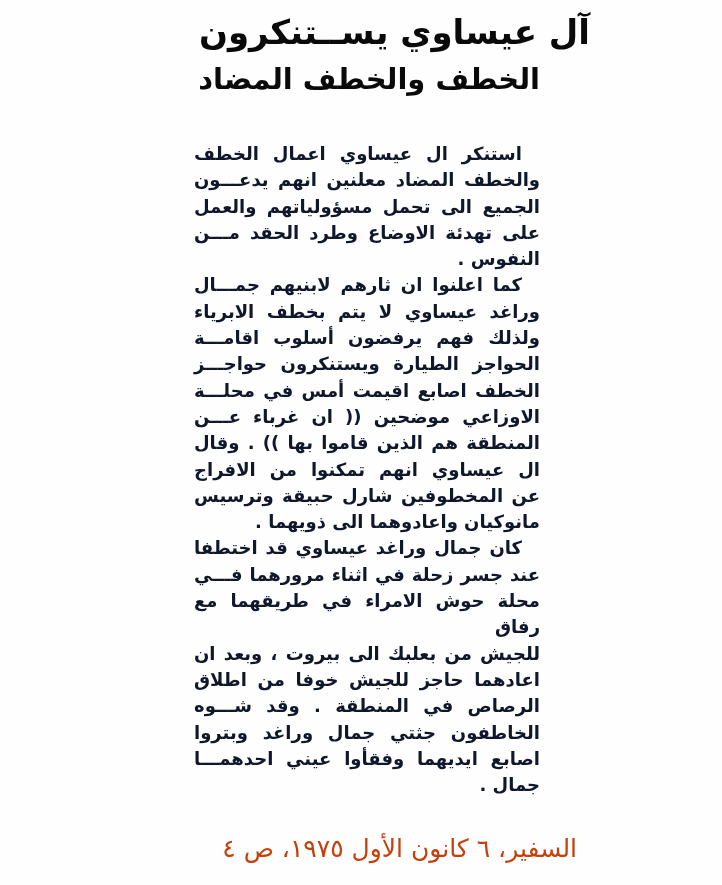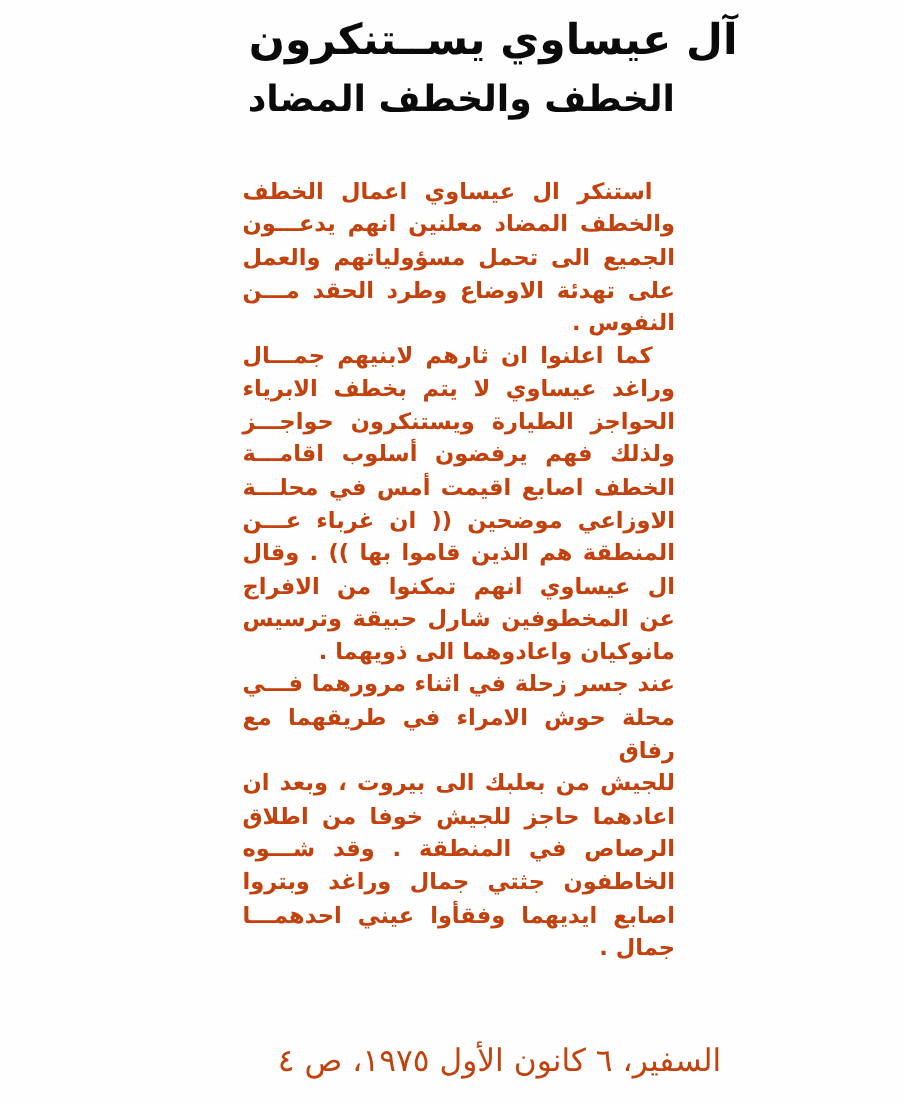--- a/index.html
+++ b/index.html
@@ -24,21 +24,21 @@
 
   
   .body-col {
     position: absolute;
     top: 141px;
     right: 182px;
     width: 346px;
     font-size: 18px;
     font-weight: bold;
     line-height: 26.3px;
-    color: #c2410c;
+    color: #0f172a;
   }
   .para { margin: 0; }
   .line {
     text-align: justify;
     text-align-last: justify;
   }
   .line.first { text-indent: 18px; }
   .line.plast { text-align-last: right; }
 
   
@@ -66,30 +66,31 @@
       <div class="para">
         <div class="line first">استنكر ال عيساوي اعمال الخطف</div>
         <div class="line">والخطف المضاد معلنين انهم يدعـــون</div>
         <div class="line">الجميع الى تحمل مسؤولياتهم والعمل</div>
         <div class="line">على تهدئة الاوضاع وطرد الحقد مـــن</div>
         <div class="line plast">النفوس .</div>
       </div>
       <div class="para">
         <div class="line first">كما اعلنوا ان ثارهم لابنيهم جمـــال</div>
         <div class="line">وراغد عيساوي لا يتم بخطف الابرياء</div>
+        <div class="line">ولذلك فهم يرفضون أسلوب اقامـــة</div>
         <div class="line">الحواجز الطيارة ويستنكرون حواجـــز</div>
-        <div class="line">ولذلك فهم يرفضون أسلوب اقامـــة</div>
         <div class="line">الخطف اصابع اقيمت أمس في محلـــة</div>
         <div class="line">الاوزاعي موضحين (( ان غرباء عـــن</div>
         <div class="line">المنطقة هم الذين قاموا بها )) . وقال</div>
         <div class="line">ال عيساوي انهم تمكنوا من الافراج</div>
         <div class="line">عن المخطوفين شارل حبيقة وترسيس</div>
         <div class="line plast">مانوكيان واعادوهما الى ذويهما .</div>
       </div>
       <div class="para">
+        <div class="line first">كان جمال وراغد عيساوي قد اختطفا</div>
         <div class="line">عند جسر زحلة في اثناء مرورهما فـــي</div>
         <div class="line">محلة حوش الامراء في طريقهما مع رفاق</div>
         <div class="line">للجيش من بعلبك الى بيروت ، وبعد ان</div>
         <div class="line">اعادهما حاجز للجيش خوفا من اطلاق</div>
         <div class="line">الرصاص في المنطقة . وقد شـــوه</div>
         <div class="line">الخاطفون جثتي جمال وراغد وبتروا</div>
         <div class="line">اصابع ايديهما وفقأوا عيني احدهمـــا</div>
         <div class="line plast">جمال .</div>
       </div>
     </div>

